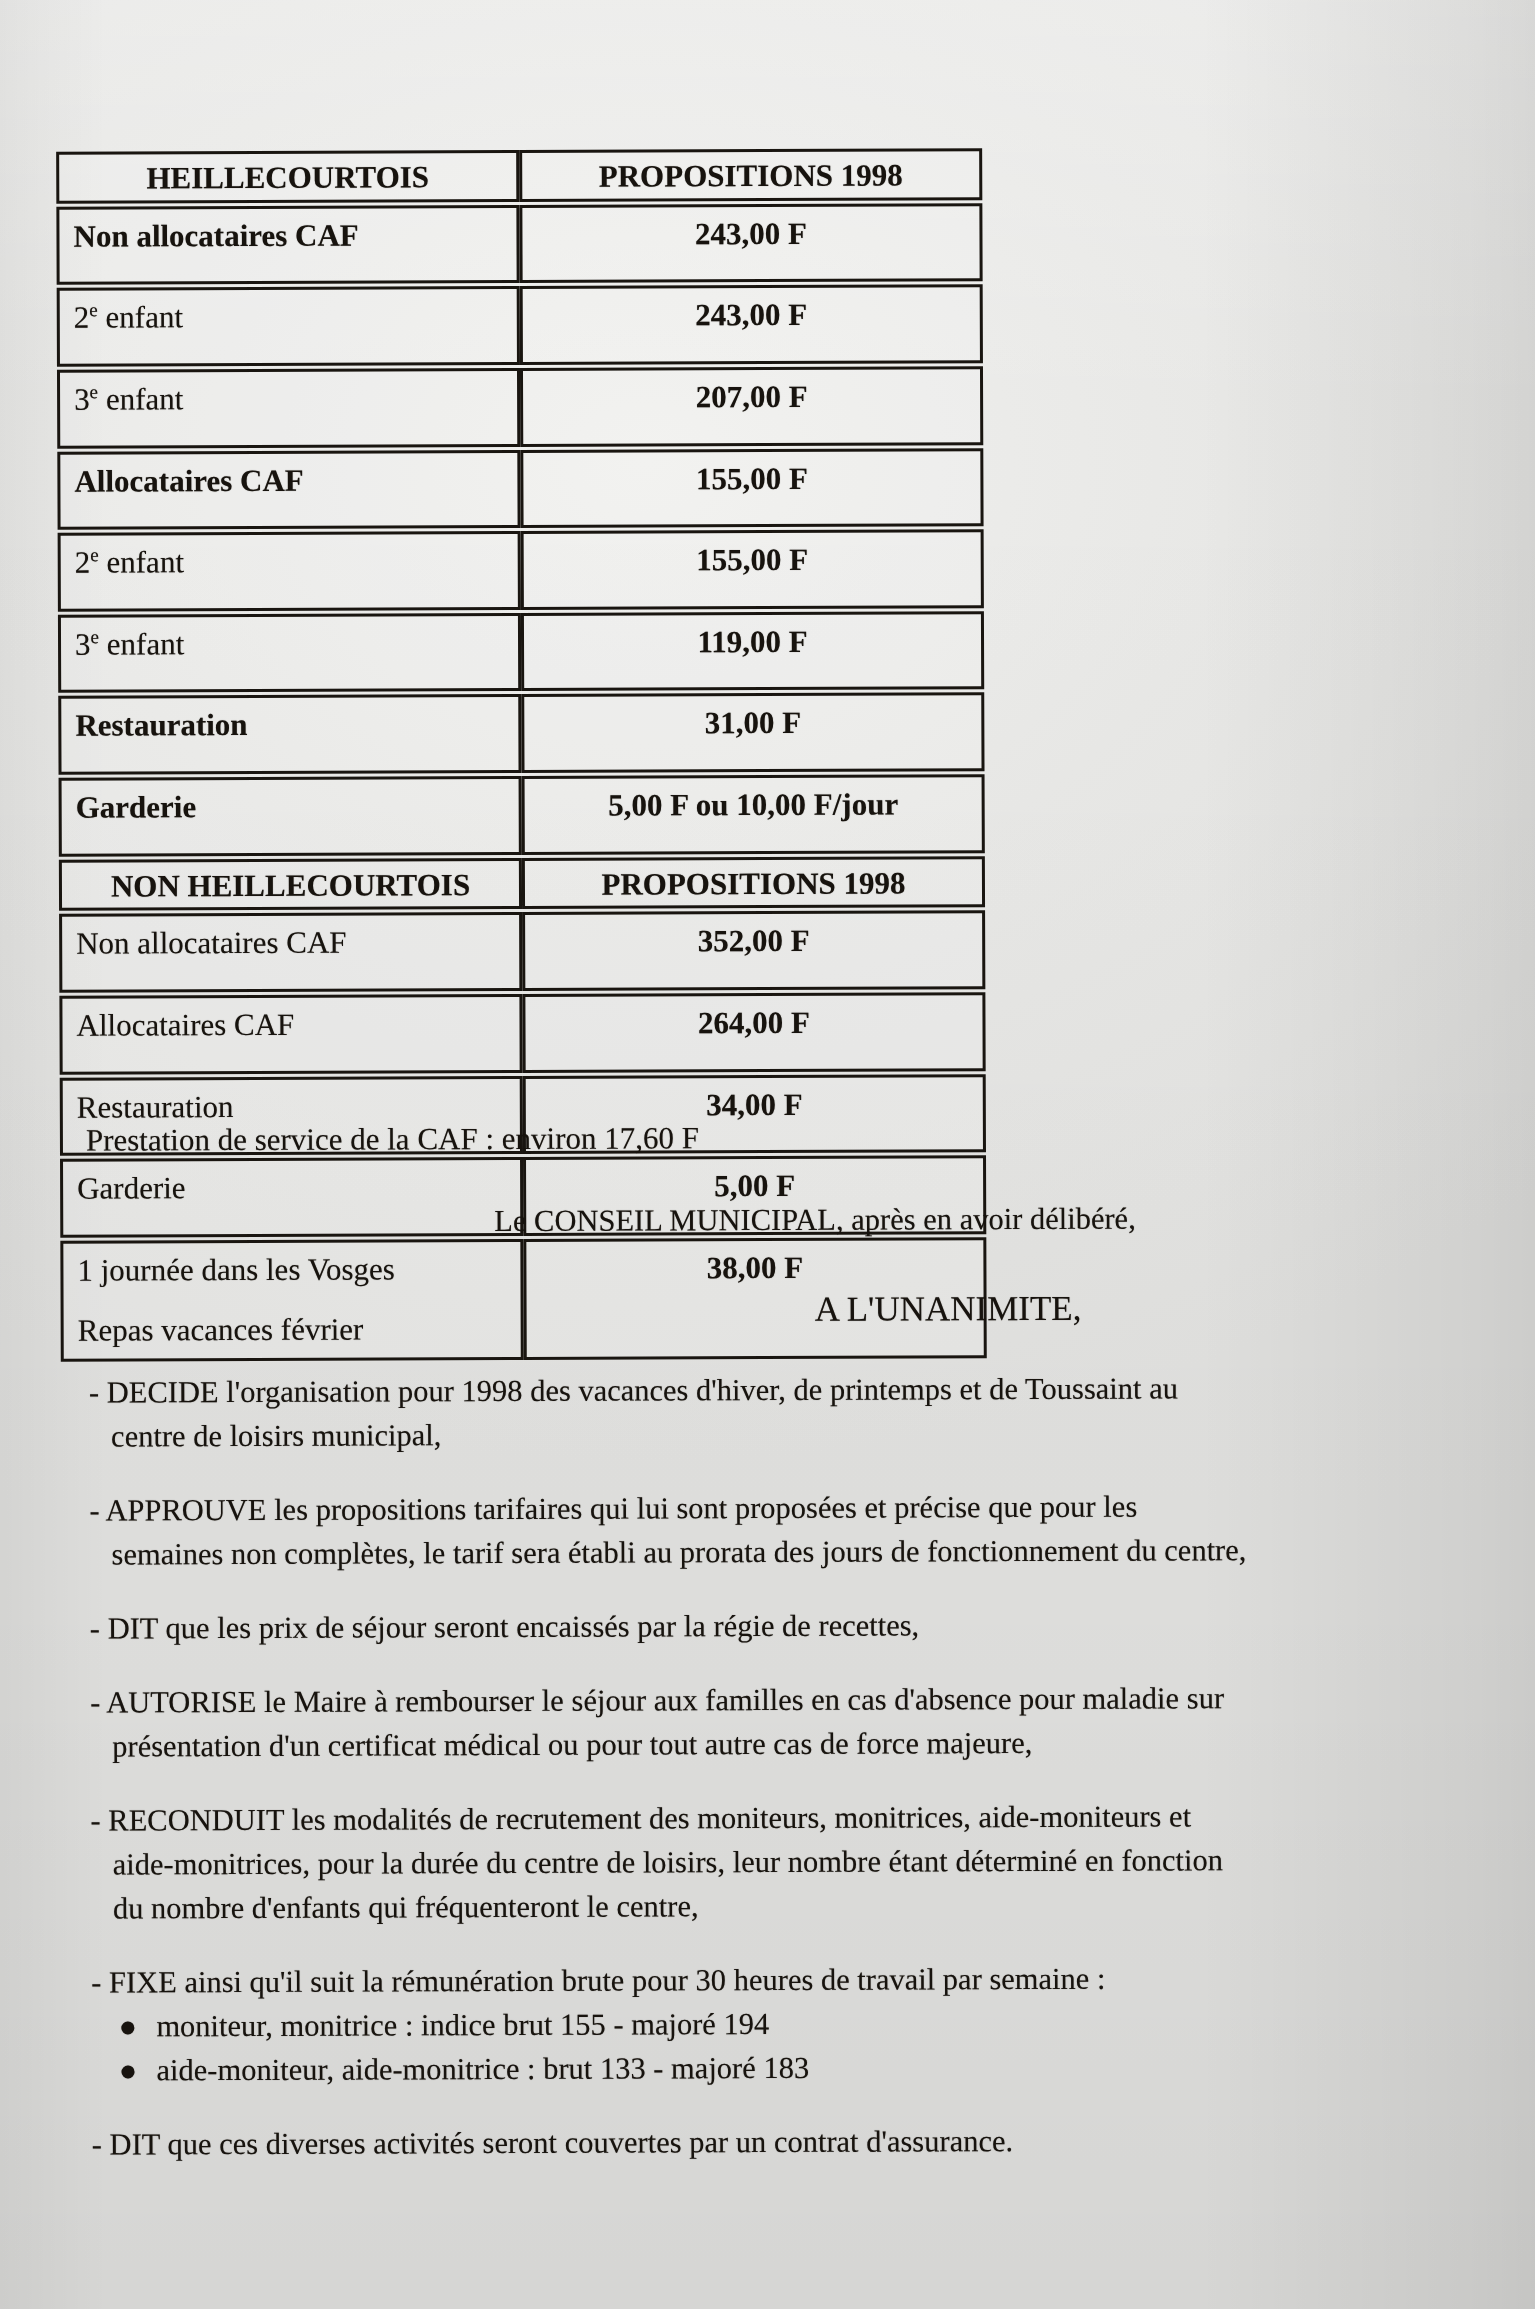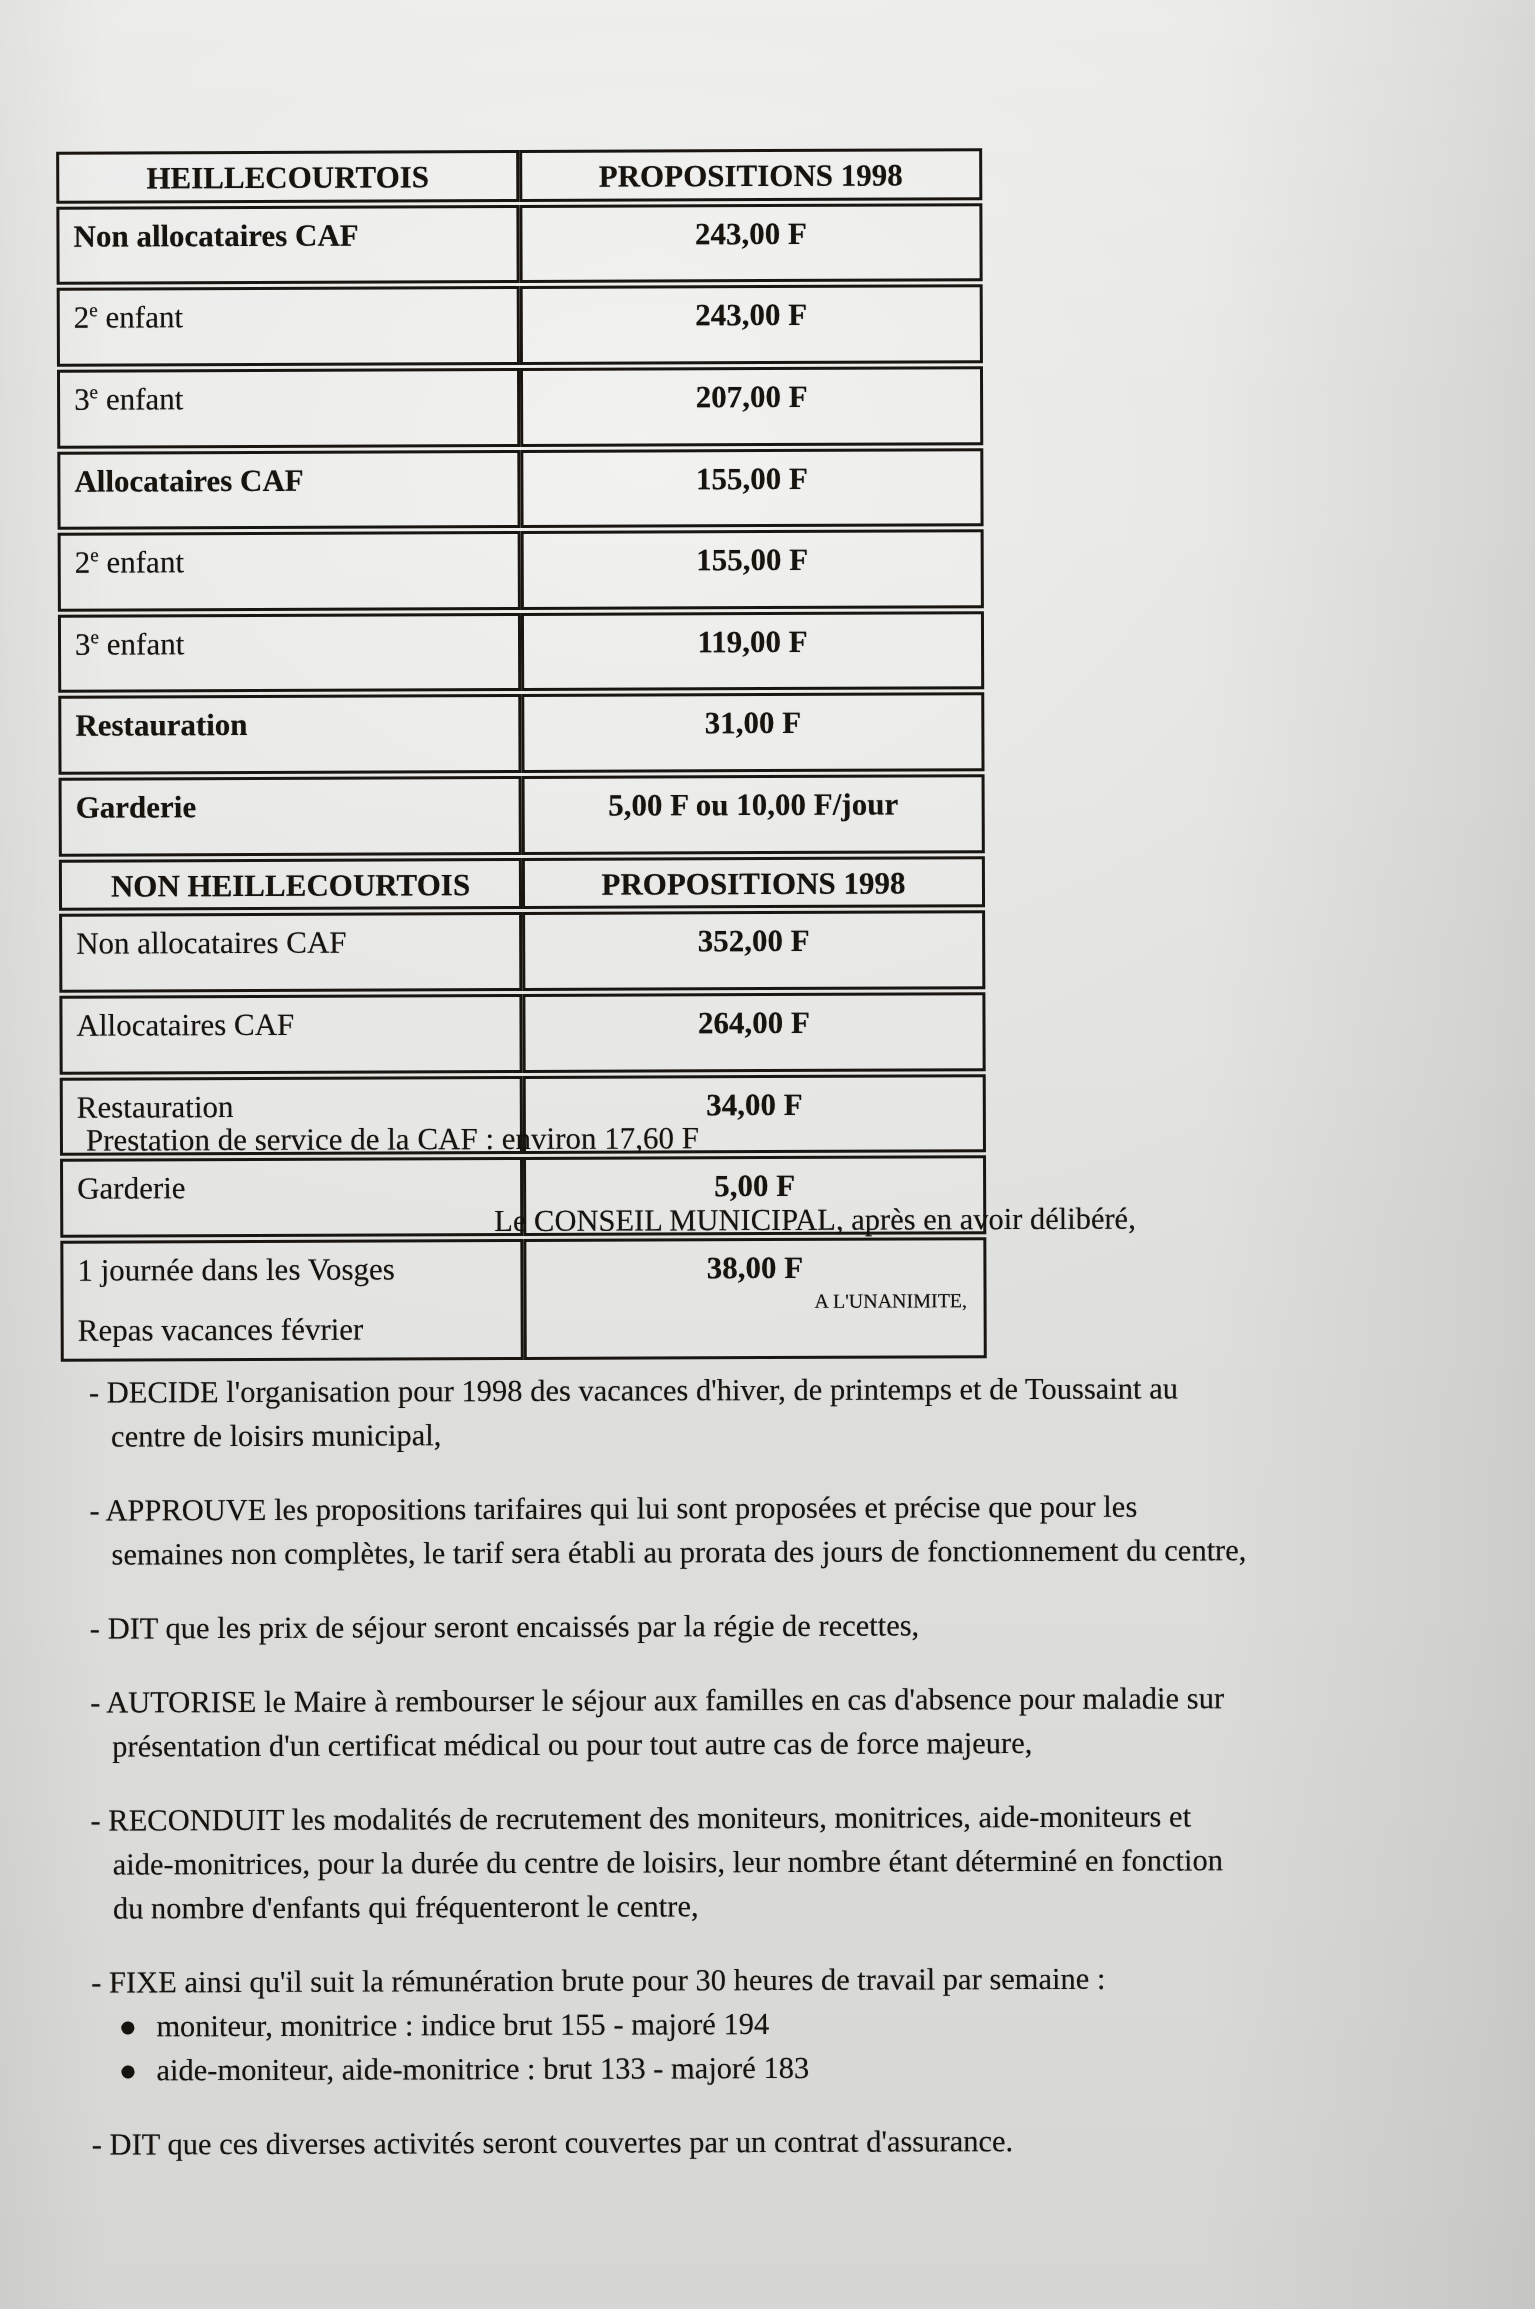--- a/index.html
+++ b/index.html
@@ -47,21 +47,21 @@
   .note{
     position:absolute;left:86px;top:1118px;width:1300px;
     font-size:31px;line-height:1.3;
   }
   .preamble1{
     position:absolute;left:494px;top:1203px;
     font-size:30.5px;
   }
   .preamble2{
     position:absolute;left:814px;top:1290px;
-    font-size:20px;
+    font-size:35px;
   }
   .decisions{
     position:absolute;left:88px;top:1368px;width:1290px;
     font-size:30.5px;line-height:44px;
   }
   .decision{margin-bottom:30px;}
   .dline{white-space:nowrap;}
   .dline.cont{padding-left:22px;}
   .bullet{padding-left:30px;white-space:nowrap;}
   .bullet .dot{

